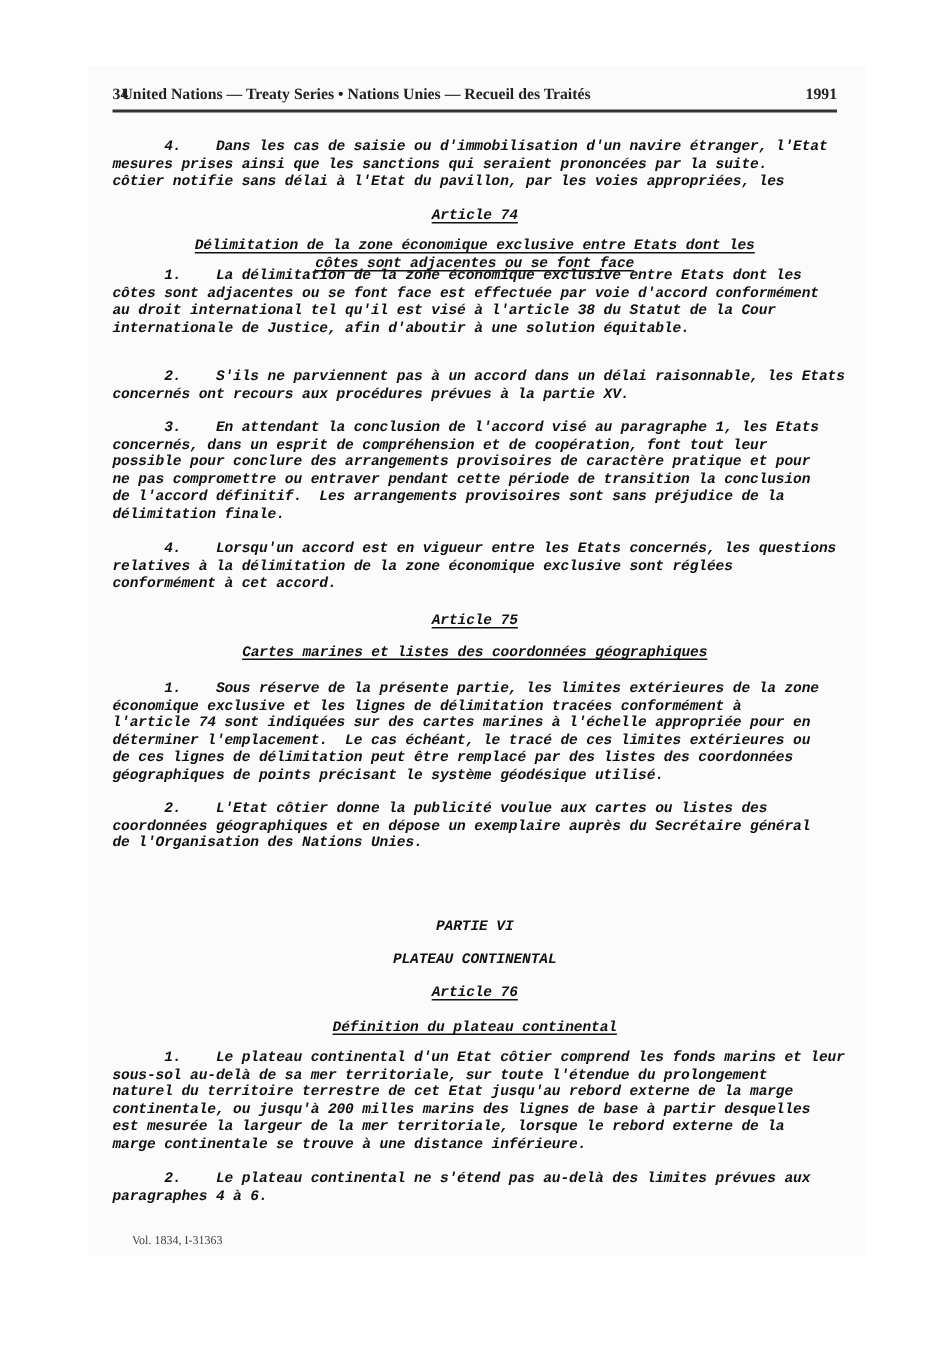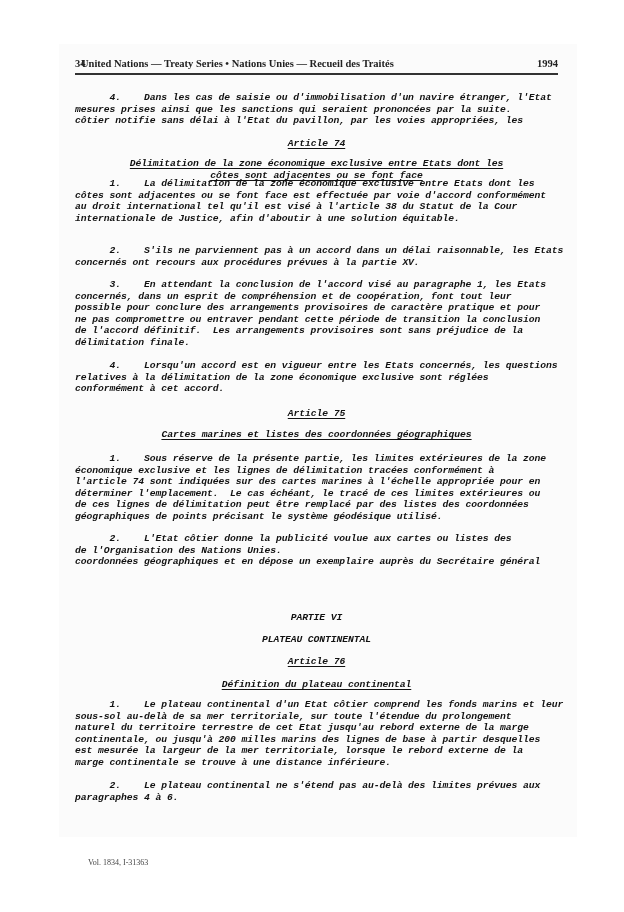--- a/index.html
+++ b/index.html
@@ -20,32 +20,32 @@
     .rule { position: absolute; left: 75px; top: 73px; width: 483px; height: 2px; background: #333; }
     .block {
       position: absolute; left: 75px; width: 490px;
       font-family: "Liberation Mono", monospace; font-weight: bold; font-size: 9.7px;
       line-height: 11.55px; color: #111; white-space: pre; letter-spacing: -0.07px; font-style: italic;
     }
     .center { text-align: center; width: 483px; }
     .u { text-decoration: underline; text-underline-offset: 1.5px; }
     .footer {
       position: absolute; left: 88px; top: 822px;
-      font-family: "Liberation Serif", serif; font-size: 8px; color: #444; margin-top: 36px;
+      font-family: "Liberation Serif", serif; font-size: 8px; color: #444;
     }
   </style>
 </head>
 <body>
 
 <div class="scan"></div>
 
 <div class="header">
   <span class="pg">34</span>
   <span class="title">United Nations — Treaty Series  •  Nations Unies — Recueil des Traités</span>
-  <span class="year">1994</span>
+  <span class="year">1991</span>
 </div>
 <div class="rule"></div>
 
 <div class="block" style="top:92px"><div>      4.    Dans les cas de saisie ou d'immobilisation d'un navire étranger, l'Etat</div><div>mesures prises ainsi que les sanctions qui seraient prononcées par la suite.</div><div>côtier notifie sans délai à l'Etat du pavillon, par les voies appropriées, les</div></div>
 
 <div class="block center" style="top:138px"><span class="u">Article 74</span></div>
 <div class="block center" style="top:158px"><div><span class="u">Délimitation de la zone économique exclusive entre Etats dont les</span></div><div><span class="u">côtes sont adjacentes ou se font face</span></div></div>
 
 <div class="block" style="top:178px"><div>      1.    La délimitation de la zone économique exclusive entre Etats dont les</div><div>côtes sont adjacentes ou se font face est effectuée par voie d'accord conformément</div><div>au droit international tel qu'il est visé à l'article 38 du Statut de la Cour</div><div>internationale de Justice, afin d'aboutir à une solution équitable.</div></div>
 
@@ -53,21 +53,21 @@
 
 <div class="block" style="top:279px"><div>      3.    En attendant la conclusion de l'accord visé au paragraphe 1, les Etats</div><div>concernés, dans un esprit de compréhension et de coopération, font tout leur</div><div>possible pour conclure des arrangements provisoires de caractère pratique et pour</div><div>ne pas compromettre ou entraver pendant cette période de transition la conclusion</div><div>de l'accord définitif.  Les arrangements provisoires sont sans préjudice de la</div><div>délimitation finale.</div></div>
 
 <div class="block" style="top:360px"><div>      4.    Lorsqu'un accord est en vigueur entre les Etats concernés, les questions</div><div>relatives à la délimitation de la zone économique exclusive sont réglées</div><div>conformément à cet accord.</div></div>
 
 <div class="block center" style="top:408px"><span class="u">Article 75</span></div>
 <div class="block center" style="top:429px"><span class="u">Cartes marines et listes des coordonnées géographiques</span></div>
 
 <div class="block" style="top:453px"><div>      1.    Sous réserve de la présente partie, les limites extérieures de la zone</div><div>économique exclusive et les lignes de délimitation tracées conformément à</div><div>l'article 74 sont indiquées sur des cartes marines à l'échelle appropriée pour en</div><div>déterminer l'emplacement.  Le cas échéant, le tracé de ces limites extérieures ou</div><div>de ces lignes de délimitation peut être remplacé par des listes des coordonnées</div><div>géographiques de points précisant le système géodésique utilisé.</div></div>
 
-<div class="block" style="top:533px"><div>      2.    L'Etat côtier donne la publicité voulue aux cartes ou listes des</div><div>de l'Organisation des Nations Unies.</div><div>coordonnées géographiques et en dépose un exemplaire auprès du Secrétaire général</div></div>
+<div class="block" style="top:533px"><div>      2.    L'Etat côtier donne la publicité voulue aux cartes ou listes des</div><div>coordonnées géographiques et en dépose un exemplaire auprès du Secrétaire général</div><div>de l'Organisation des Nations Unies.</div></div>
 
 <div class="block center" style="top:612px">PARTIE VI</div>
 <div class="block center" style="top:634px">PLATEAU CONTINENTAL</div>
 
 <div class="block center" style="top:656px"><span class="u">Article 76</span></div>
 <div class="block center" style="top:679px"><span class="u">Définition du plateau continental</span></div>
 
 <div class="block" style="top:699px"><div>      1.    Le plateau continental d'un Etat côtier comprend les fonds marins et leur</div><div>sous-sol au-delà de sa mer territoriale, sur toute l'étendue du prolongement</div><div>naturel du territoire terrestre de cet Etat jusqu'au rebord externe de la marge</div><div>continentale, ou jusqu'à 200 milles marins des lignes de base à partir desquelles</div><div>est mesurée la largeur de la mer territoriale, lorsque le rebord externe de la</div><div>marge continentale se trouve à une distance inférieure.</div></div>
 
 <div class="block" style="top:780px"><div>      2.    Le plateau continental ne s'étend pas au-delà des limites prévues aux</div><div>paragraphes 4 à 6.</div></div>

